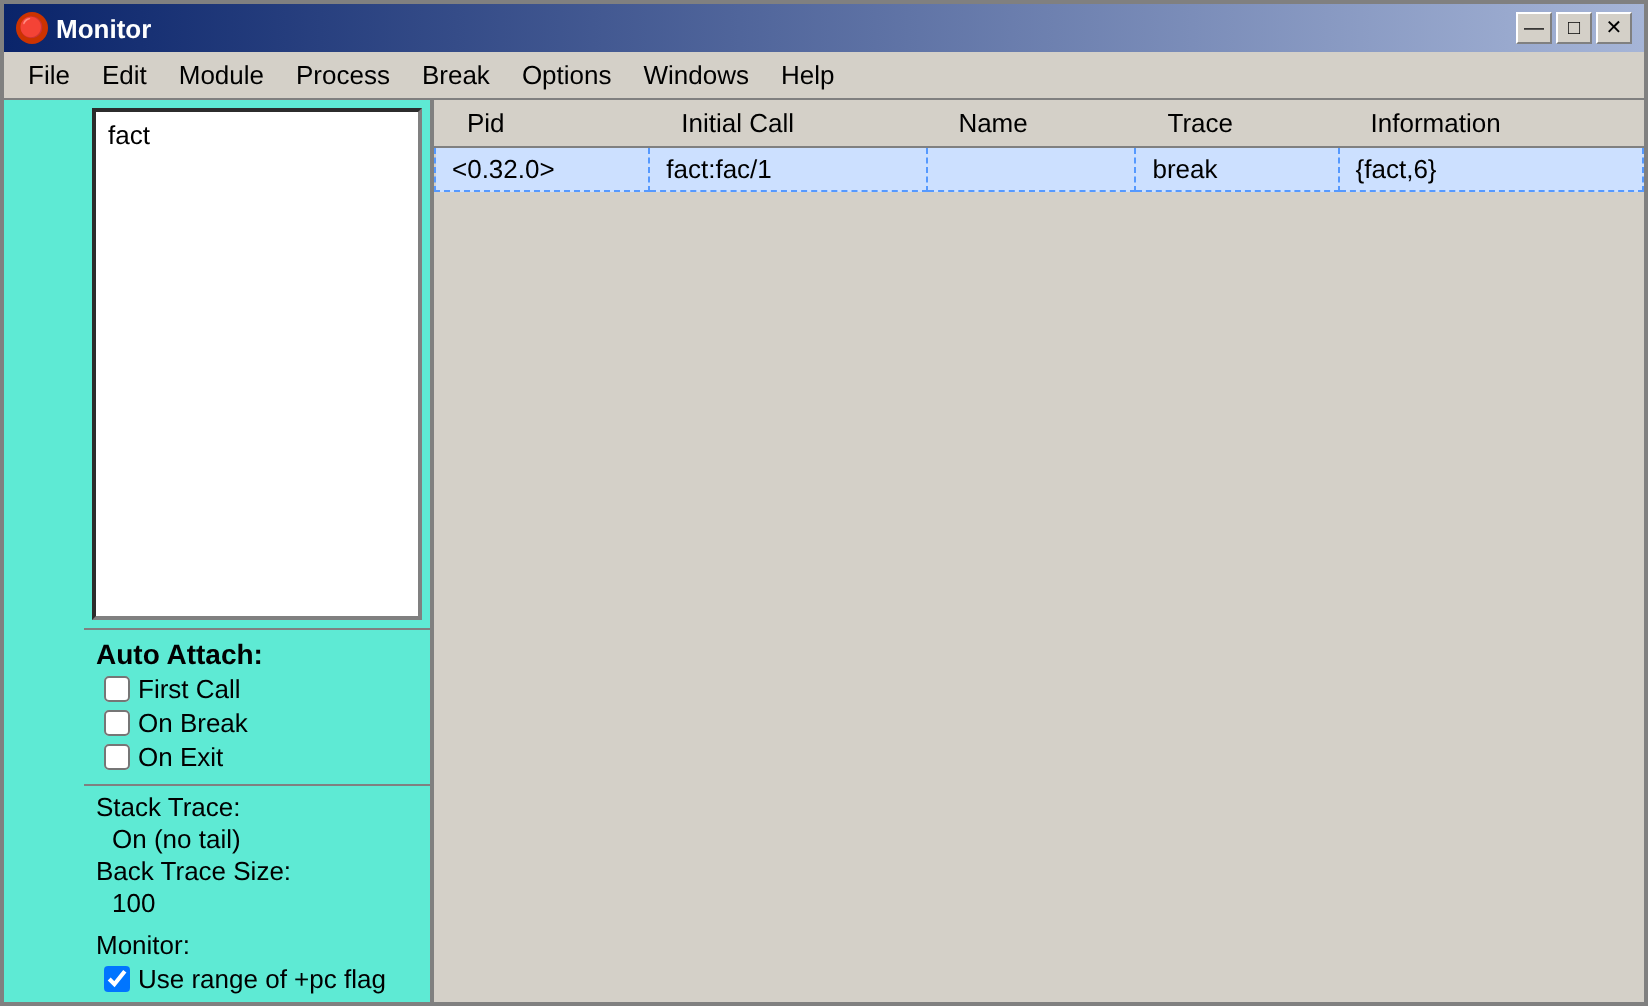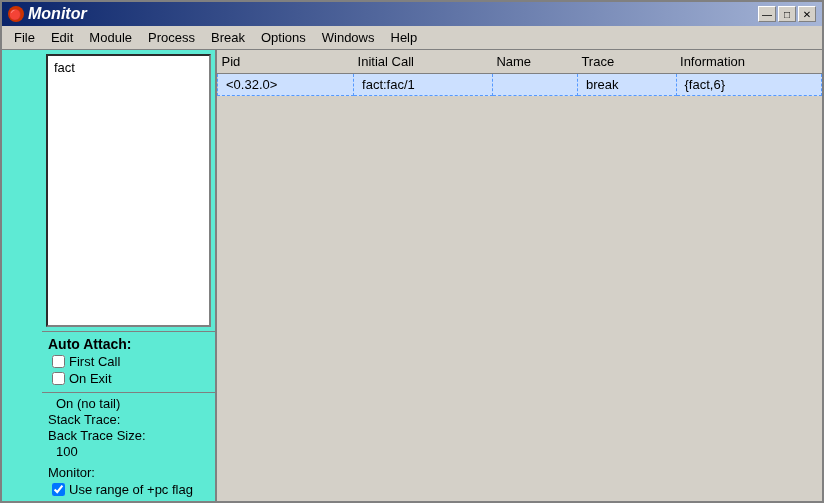--- a/index.html
+++ b/index.html
@@ -49,23 +49,22 @@
       border-radius: 50%;
       display: flex;
       align-items: center;
       justify-content: center;
       font-size: 10px;
       color: white;
       font-weight: bold;
     }
 
     .title-bar-title {
-      font-size: 16px;
+      font-size: 13px;
       font-weight: bold;
-      font-style: italic;
     }
 
     .title-bar-controls {
       display: flex;
       gap: 2px;
     }
 
     .title-btn {
       width: 18px;
       height: 16px;
@@ -183,21 +182,21 @@
       border-collapse: collapse;
       font-size: 13px;
     }
 
     thead tr {
       background: #d4d0c8;
     }
 
     th {
       text-align: left;
-      padding: 4px 4px;
+      padding: 4px 16px;
       font-weight: normal;
       border-bottom: 1px solid #808080;
       white-space: nowrap;
     }
 
     td {
       padding: 3px 8px;
       vertical-align: middle;
     }
 
@@ -249,28 +248,32 @@
         <div class="module-item">fact</div>
       </div>
 
       <div class="auto-attach-section">
         <div class="section-label">Auto Attach:</div>
         <div class="checkbox-row">
           <input type="checkbox" id="first-call" style="">
           <label for="first-call">First Call</label>
         </div>
         <div class="checkbox-row">
+          <input type="checkbox" id="on-break" style="">
+          <label for="on-break">On Break</label>
+        </div>
+        <div class="checkbox-row">
           <input type="checkbox" id="on-exit" style="">
           <label for="on-exit">On Exit</label>
         </div>
       </div>
 
       <div class="stack-trace-section">
+        <div class="info-row">Stack Trace:</div>
         <div class="info-row indent">On (no tail)</div>
-        <div class="info-row">Stack Trace:</div>
         <div class="info-row">Back Trace Size:</div>
         <div class="info-row indent">100</div>
       </div>
 
       <div class="strings-section">
         <div class="info-row">Monitor:</div>
         <div class="checkbox-row">
           <input type="checkbox" id="use-range" checked="" style="">
           <label for="use-range">Use range of +pc flag</label>
         </div>

